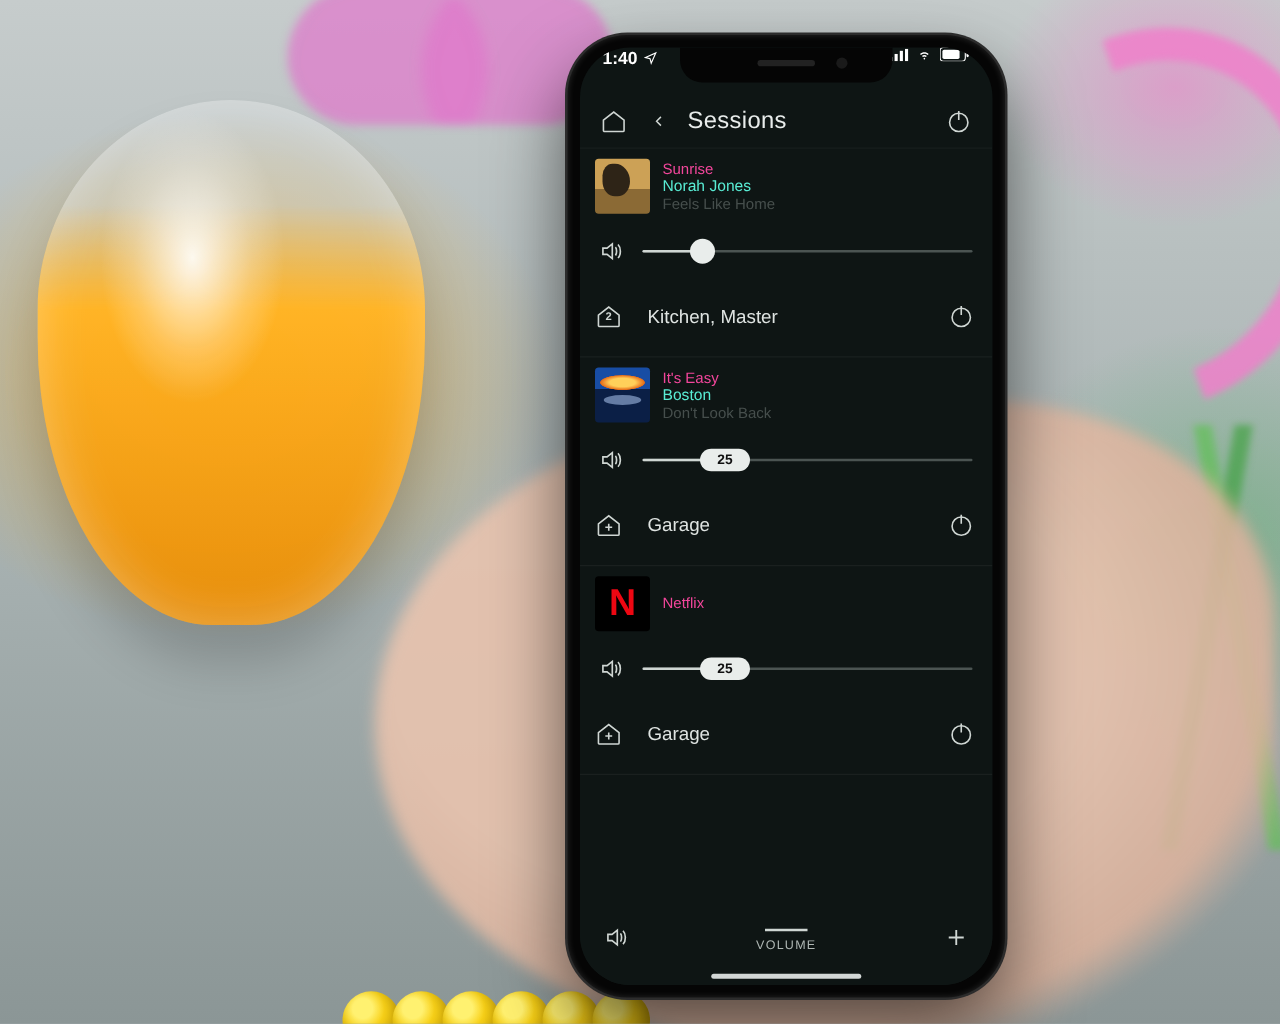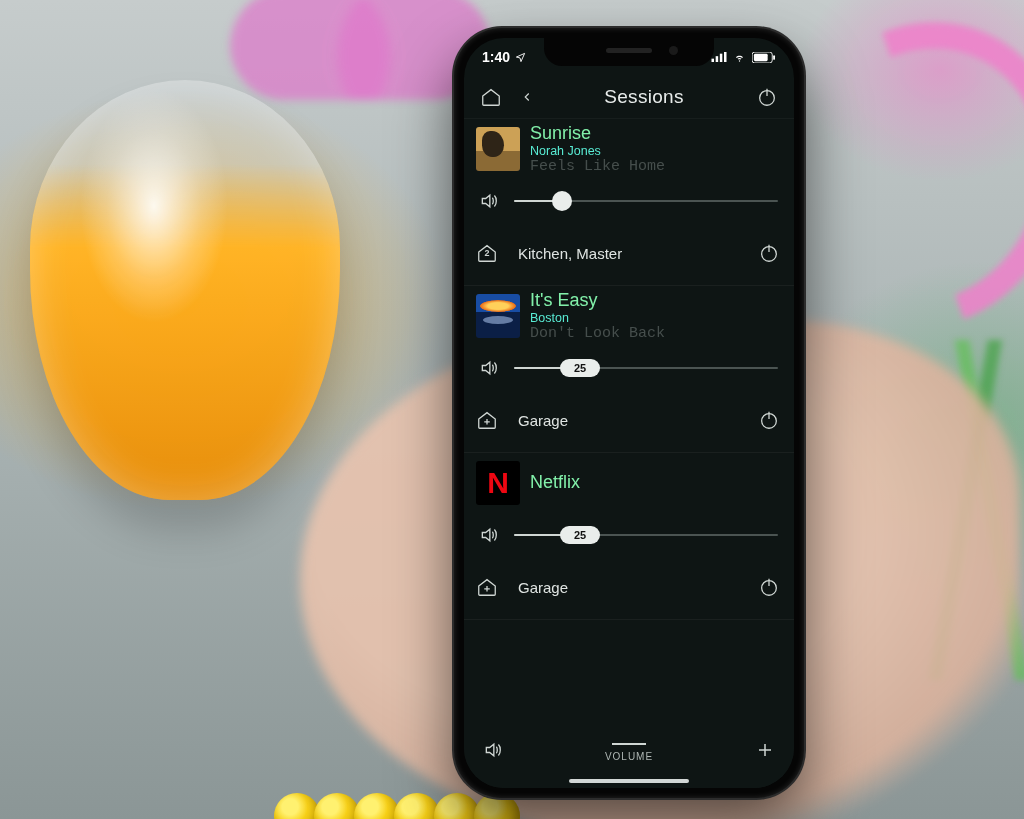--- a/index.html
+++ b/index.html
@@ -104,45 +104,45 @@
     width:46px; height:5px; border-radius:3px; background:#222;
   }
   .notch::after{
     content:""; position:absolute; right:36px; top:8px;
     width:9px; height:9px; border-radius:50%; background:#1a1a1a;
   }
 
   
   .statusbar {
     position:relative; height:38px;
-    display:flex; justify-content:space-between; align-items:center;
+    display:flex; justify-content:space-between; align-items:flex-start;
     padding:0 18px; font-size:14px; font-weight:600; color:#fff;
     z-index:40;
   }
   .sb-left { display:flex; align-items:center; gap:5px;}
   .sb-right { display:flex; align-items:center; gap:5px;}
 
   
   .app-header {
     height:42px; display:flex; align-items:center;
     padding:0 14px; gap:10px;
     border-bottom:1px solid rgba(255,255,255,.04);
   }
-  .hdr-title { flex:1; text-align:center; font-size:19px; font-weight:400; letter-spacing:.3px; color:#e8eceb; padding-right:6px;}
+  .hdr-title { flex:1; text-align:left; font-size:19px; font-weight:400; letter-spacing:.3px; color:#e8eceb; padding-right:6px;}
   .icon-btn { width:26px; height:26px; display:flex; align-items:center; justify-content:center; flex-shrink:0;}
   svg { display:block; }
 
   
   .card { border-bottom:1px solid rgba(255,255,255,.05); }
   .row-media { display:flex; align-items:center; gap:10px; padding:6px 12px 2px 12px; height:48px;}
   .art { width:44px; height:44px; border-radius:3px; flex-shrink:0; background:#333; position:relative; overflow:hidden;}
   .media-text { overflow:hidden; }
-  .track { font-size:18px; color:#86efac; line-height:1.1;}
+  .track { font-size:12px; color:#ec4899; line-height:1.1;}
   .artist { font-size:12.5px; color:#5eead4; line-height:1.2;}
-  .album { font-size:15px; color:#6c7572; line-height:1; opacity:.6; white-space:nowrap;font-family:Liberation Mono, monospace;}
+  .album { font-size:12px; color:#6c7572; line-height:1; opacity:.6; white-space:nowrap;}
 
   .row-vol { display:flex; align-items:center; gap:12px; padding:6px 16px 6px 12px; height:40px;}
   .slider-track { position:relative; flex:1; height:2px; background:#4b5452; border-radius:2px;}
   .slider-fill { position:absolute; left:0; top:0; height:100%; background:#cfd6d3; border-radius:2px;}
   .slider-knob {
     position:absolute; top:50%; transform:translate(-50%,-50%);
     width:20px; height:20px; border-radius:50%; background:#e9edeb;
   }
   .slider-pill {
     position:absolute; top:50%; transform:translate(-50%,-50%);

